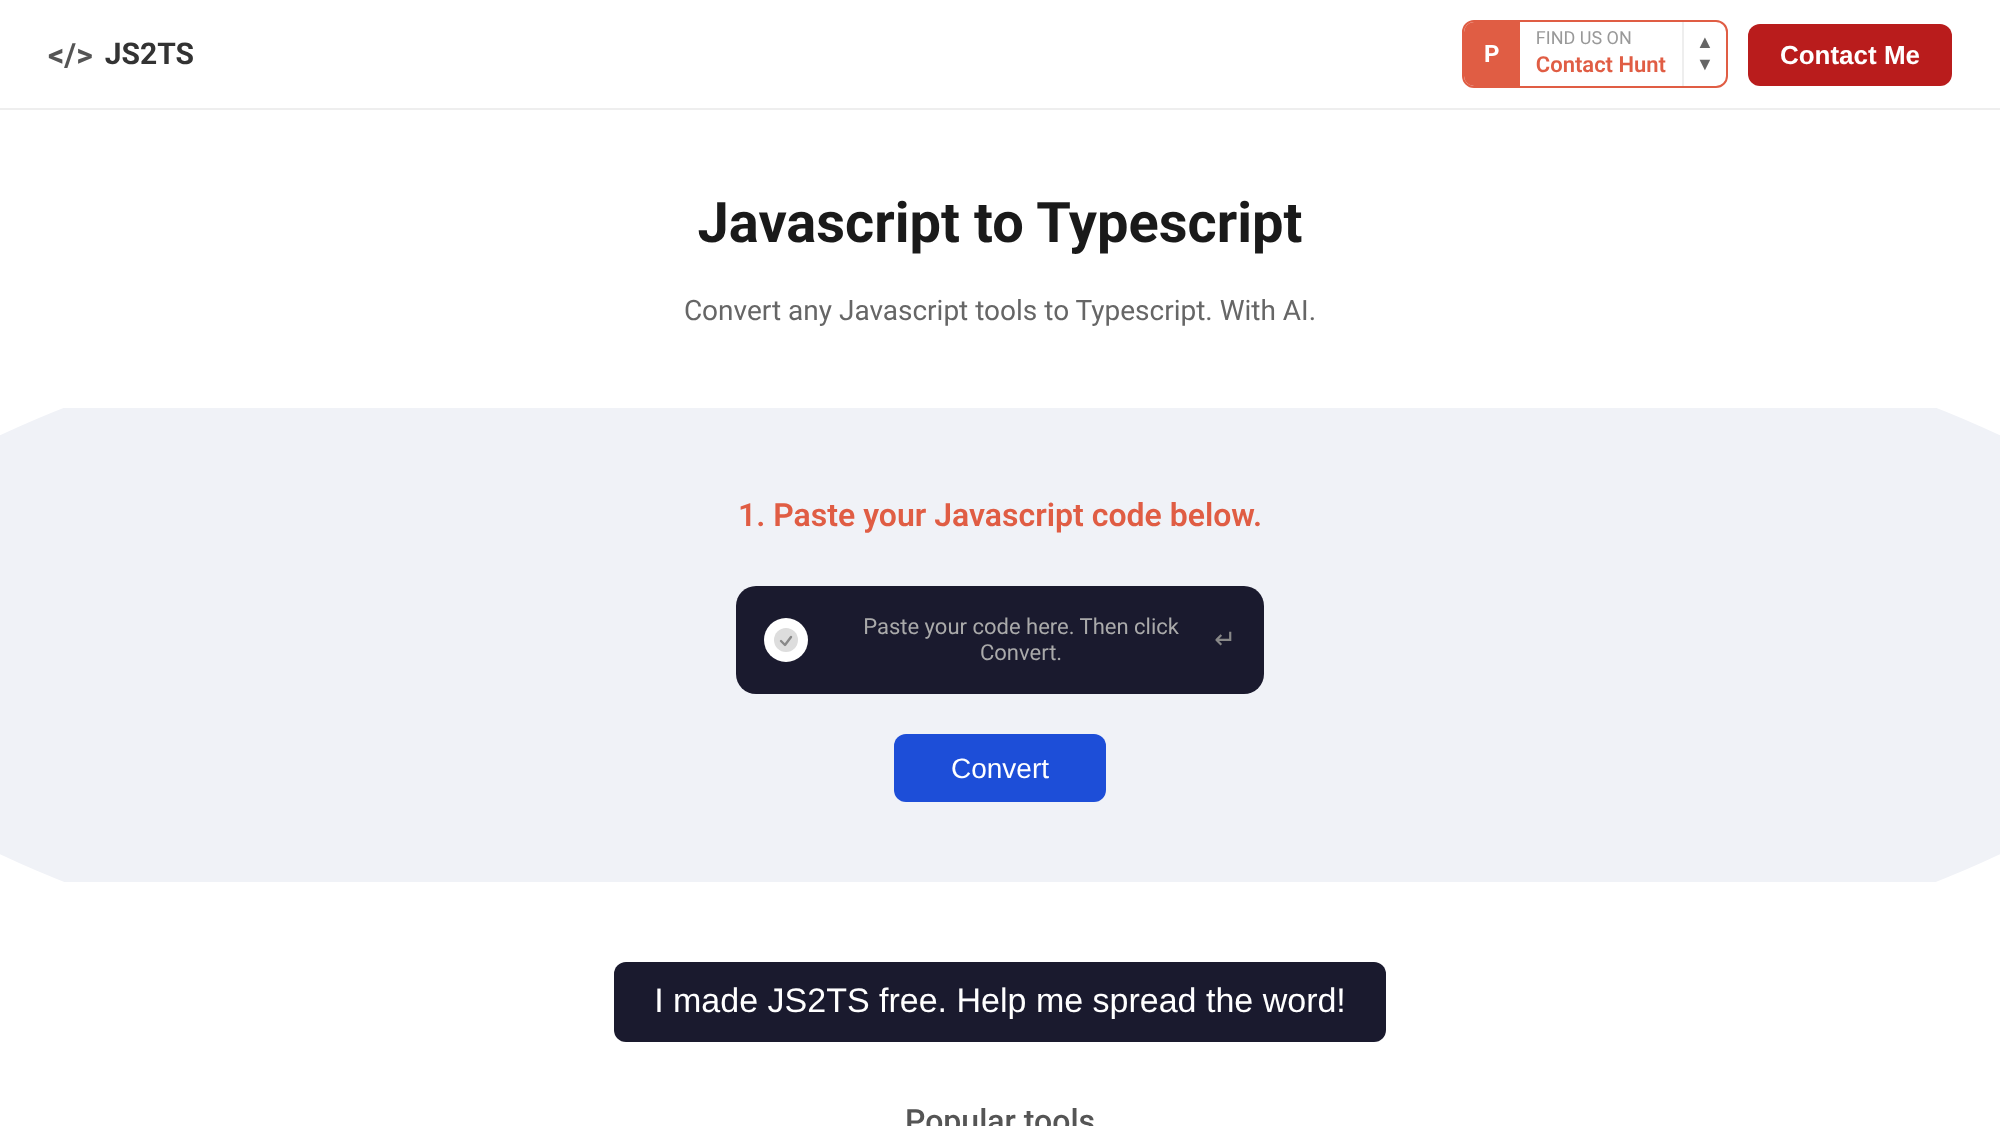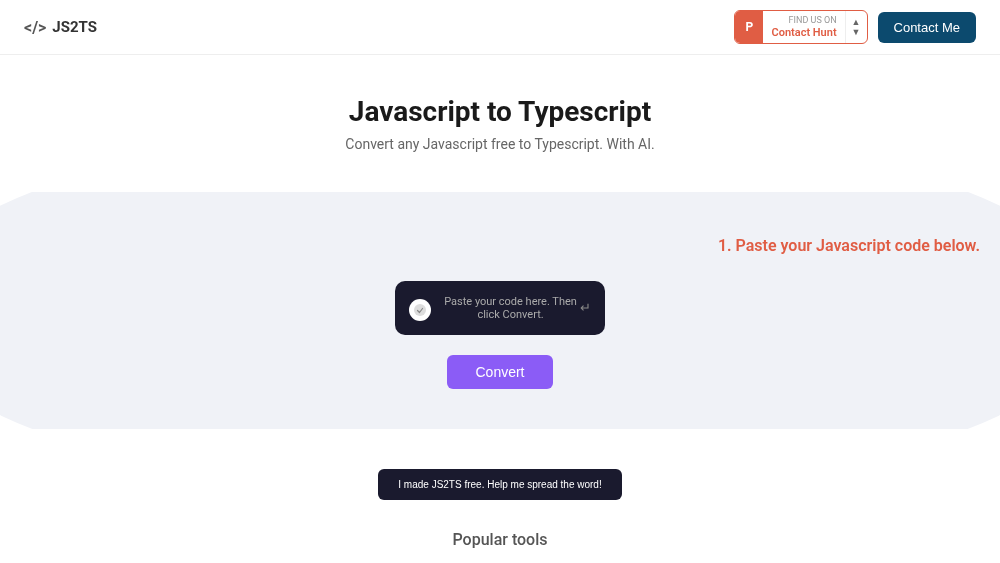--- a/index.html
+++ b/index.html
@@ -47,59 +47,58 @@
       justify-content: center;
       font-size: 12px;
       font-weight: 700;
     }
     .ph-text-block {
       padding: 0 8px;
       font-size: 11px;
       color: #e05d44;
       font-weight: 600;
       line-height: 1.2;
-      text-align: right;
     }
     .ph-text-block .ph-find {
       font-size: 9px;
       font-weight: 400;
       color: #999;
     }
     .ph-arrow-block {
       display: flex;
       flex-direction: column;
       align-items: center;
       justify-content: center;
       padding: 0 6px;
       border-left: 1px solid #eee;
       font-size: 9px;
       color: #666;
       height: 100%;
     }
     .contact-btn {
-      background: #0c4a6e;
+      background: #b91c1c;
       color: #fff;
       border: none;
       padding: 8px 16px;
       border-radius: 6px;
       font-size: 13px;
       cursor: pointer;
-      font-weight: 400;
+      font-weight: 700;
     }
 
     
     .hero {
       text-align: center;
       padding: 40px 20px 20px;
     }
     .hero-title {
       font-size: 28px;
       font-weight: 700;
       color: #1a1a1a;
-      margin-bottom: 8px;
+      margin-bottom: 20px;
     }
     .hero-subtitle {
       font-size: 14px;
       color: #666;
     }
 
     
     .wave-section {
       position: relative;
       margin: 20px 0 30px;
@@ -118,34 +117,33 @@
       z-index: 1;
     }
     .steps {
       margin-bottom: 20px;
     }
     .step {
       font-size: 16px;
       font-weight: 600;
       color: #e05d44;
       line-height: 1.8;
-      text-align: right;
     }
     .code-input-wrapper {
       display: flex;
       justify-content: center;
       margin-bottom: 20px;
     }
     .code-input-box {
       background: #1a1a2e;
       border-radius: 10px;
-      width: 210px;
+      width: 264px;
       padding: 14px 14px;
       display: flex;
-      align-items: flex-end;
+      align-items: center;
       gap: 10px;
     }
     .code-input-icon {
       width: 22px;
       height: 22px;
       border-radius: 50%;
       background: #fff;
       display: flex;
       align-items: center;
       justify-content: center;
@@ -161,42 +159,42 @@
     }
     .code-placeholder-text {
       font-size: 11px;
       color: #aaa;
     }
     .enter-icon {
       color: #888;
       font-size: 13px;
     }
     .convert-btn {
-      background: #8b5cf6;
+      background: #1d4ed8;
       color: #fff;
       border: none;
       padding: 9px 28px;
       border-radius: 6px;
       font-size: 14px;
       cursor: pointer;
       font-weight: 500;
     }
 
     
     .spread-section {
       text-align: center;
       padding: 10px 20px 20px;
     }
     .spread-btn {
       background: #1a1a2e;
       color: #fff;
       border: none;
       padding: 10px 20px;
       border-radius: 6px;
-      font-size: 10px;
+      font-size: 17px;
       cursor: pointer;
     }
 
     
     .popular-section {
       text-align: center;
       padding: 10px 20px 30px;
     }
     .popular-title {
       font-size: 16px;
@@ -226,21 +224,21 @@
         <span>▲</span>
         <span>▼</span>
       </div>
     </div>
     <button class="contact-btn">Contact Me</button>
   </div>
 </header>
 
 <section class="hero">
   <h1 class="hero-title">Javascript to Typescript</h1>
-  <p class="hero-subtitle">Convert any Javascript free to Typescript. With AI.</p>
+  <p class="hero-subtitle">Convert any Javascript tools to Typescript. With AI.</p>
 </section>
 
 <section class="wave-section">
   <div class="wave-bg"></div>
   <div class="wave-content">
     <div class="steps">
       <div class="step">1. Paste your Javascript code below.</div>
     </div>
     <div class="code-input-wrapper">
       <div class="code-input-box">

